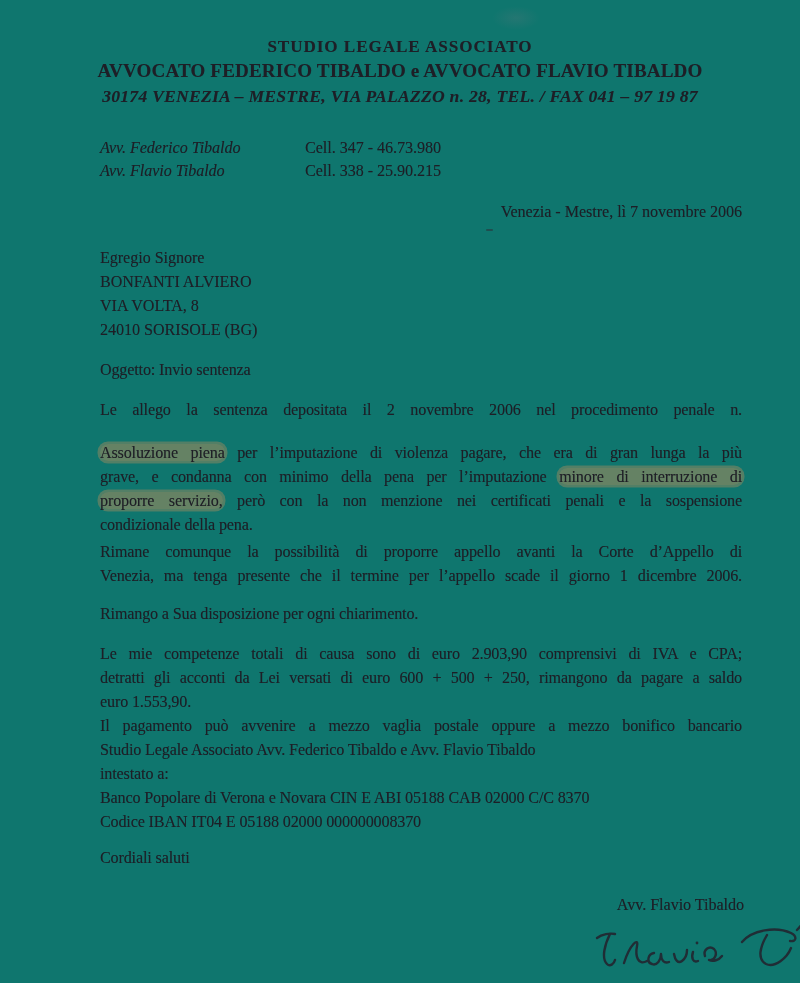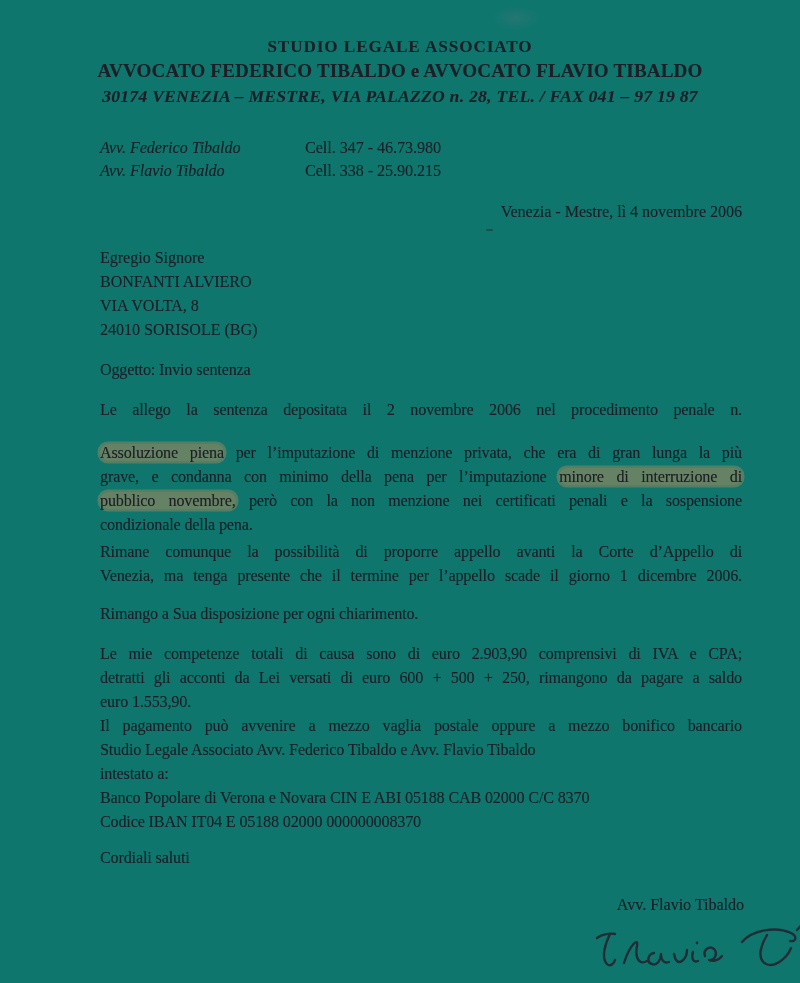--- a/index.html
+++ b/index.html
@@ -70,40 +70,40 @@
     <div class="crow">
       <span class="cname">Avv. Federico Tibaldo</span>
       <span class="cphone">Cell. 347 - 46.73.980</span>
     </div>
     <div class="crow">
       <span class="cname">Avv. Flavio Tibaldo</span>
       <span class="cphone">Cell. 338 - 25.90.215</span>
     </div>
   </div>
 
-  <div class="dateline">Venezia - Mestre, lì 4 novembre 2006</div>
+  <div class="dateline">Venezia - Mestre, lì 7 novembre 2006</div>
 
   <div class="recipient">
     <span class="rline">Egregio Signore</span>
     <span class="rline">BONFANTI ALVIERO</span>
     <span class="rline">VIA VOLTA, 8</span>
     <span class="rline">24010 SORISOLE (BG)</span>
   </div>
 
   <div class="body">
       <p class="para">
         <span class="ln"><span class="">Oggetto: Invio sentenza</span></span>
       </p>
       <p class="para">
         <span class="ln j"><span class="">Le allego la sentenza depositata il 2 novembre 2006 nel procedimento penale n.</span></span>
       </p>
       <p class="para">
-        <span class="ln j"><span class="hl">Assoluzione piena</span><span class=""> per l’imputazione di menzione privata, che era di gran lunga la più</span></span>
+        <span class="ln j"><span class="hl">Assoluzione piena</span><span class=""> per l’imputazione di violenza pagare, che era di gran lunga la più</span></span>
         <span class="ln j"><span class="">grave, e condanna con minimo della pena per l’imputazione </span><span class="hl">minore di interruzione di</span></span>
-        <span class="ln j"><span class="hl">pubblico novembre,</span><span class=""> però con la non menzione nei certificati penali e la sospensione</span></span>
+        <span class="ln j"><span class="hl">proporre servizio,</span><span class=""> però con la non menzione nei certificati penali e la sospensione</span></span>
         <span class="ln"><span class="">condizionale della pena.</span></span>
       </p>
       <p class="para">
         <span class="ln j"><span class="">Rimane comunque la possibilità di proporre appello avanti la Corte d’Appello di</span></span>
         <span class="ln j"><span class="">Venezia, ma tenga presente che il termine per l’appello scade il giorno 1 dicembre 2006.</span></span>
       </p>
       <p class="para">
         <span class="ln"><span class="">Rimango a Sua disposizione per ogni chiarimento.</span></span>
       </p>
       <p class="para">

